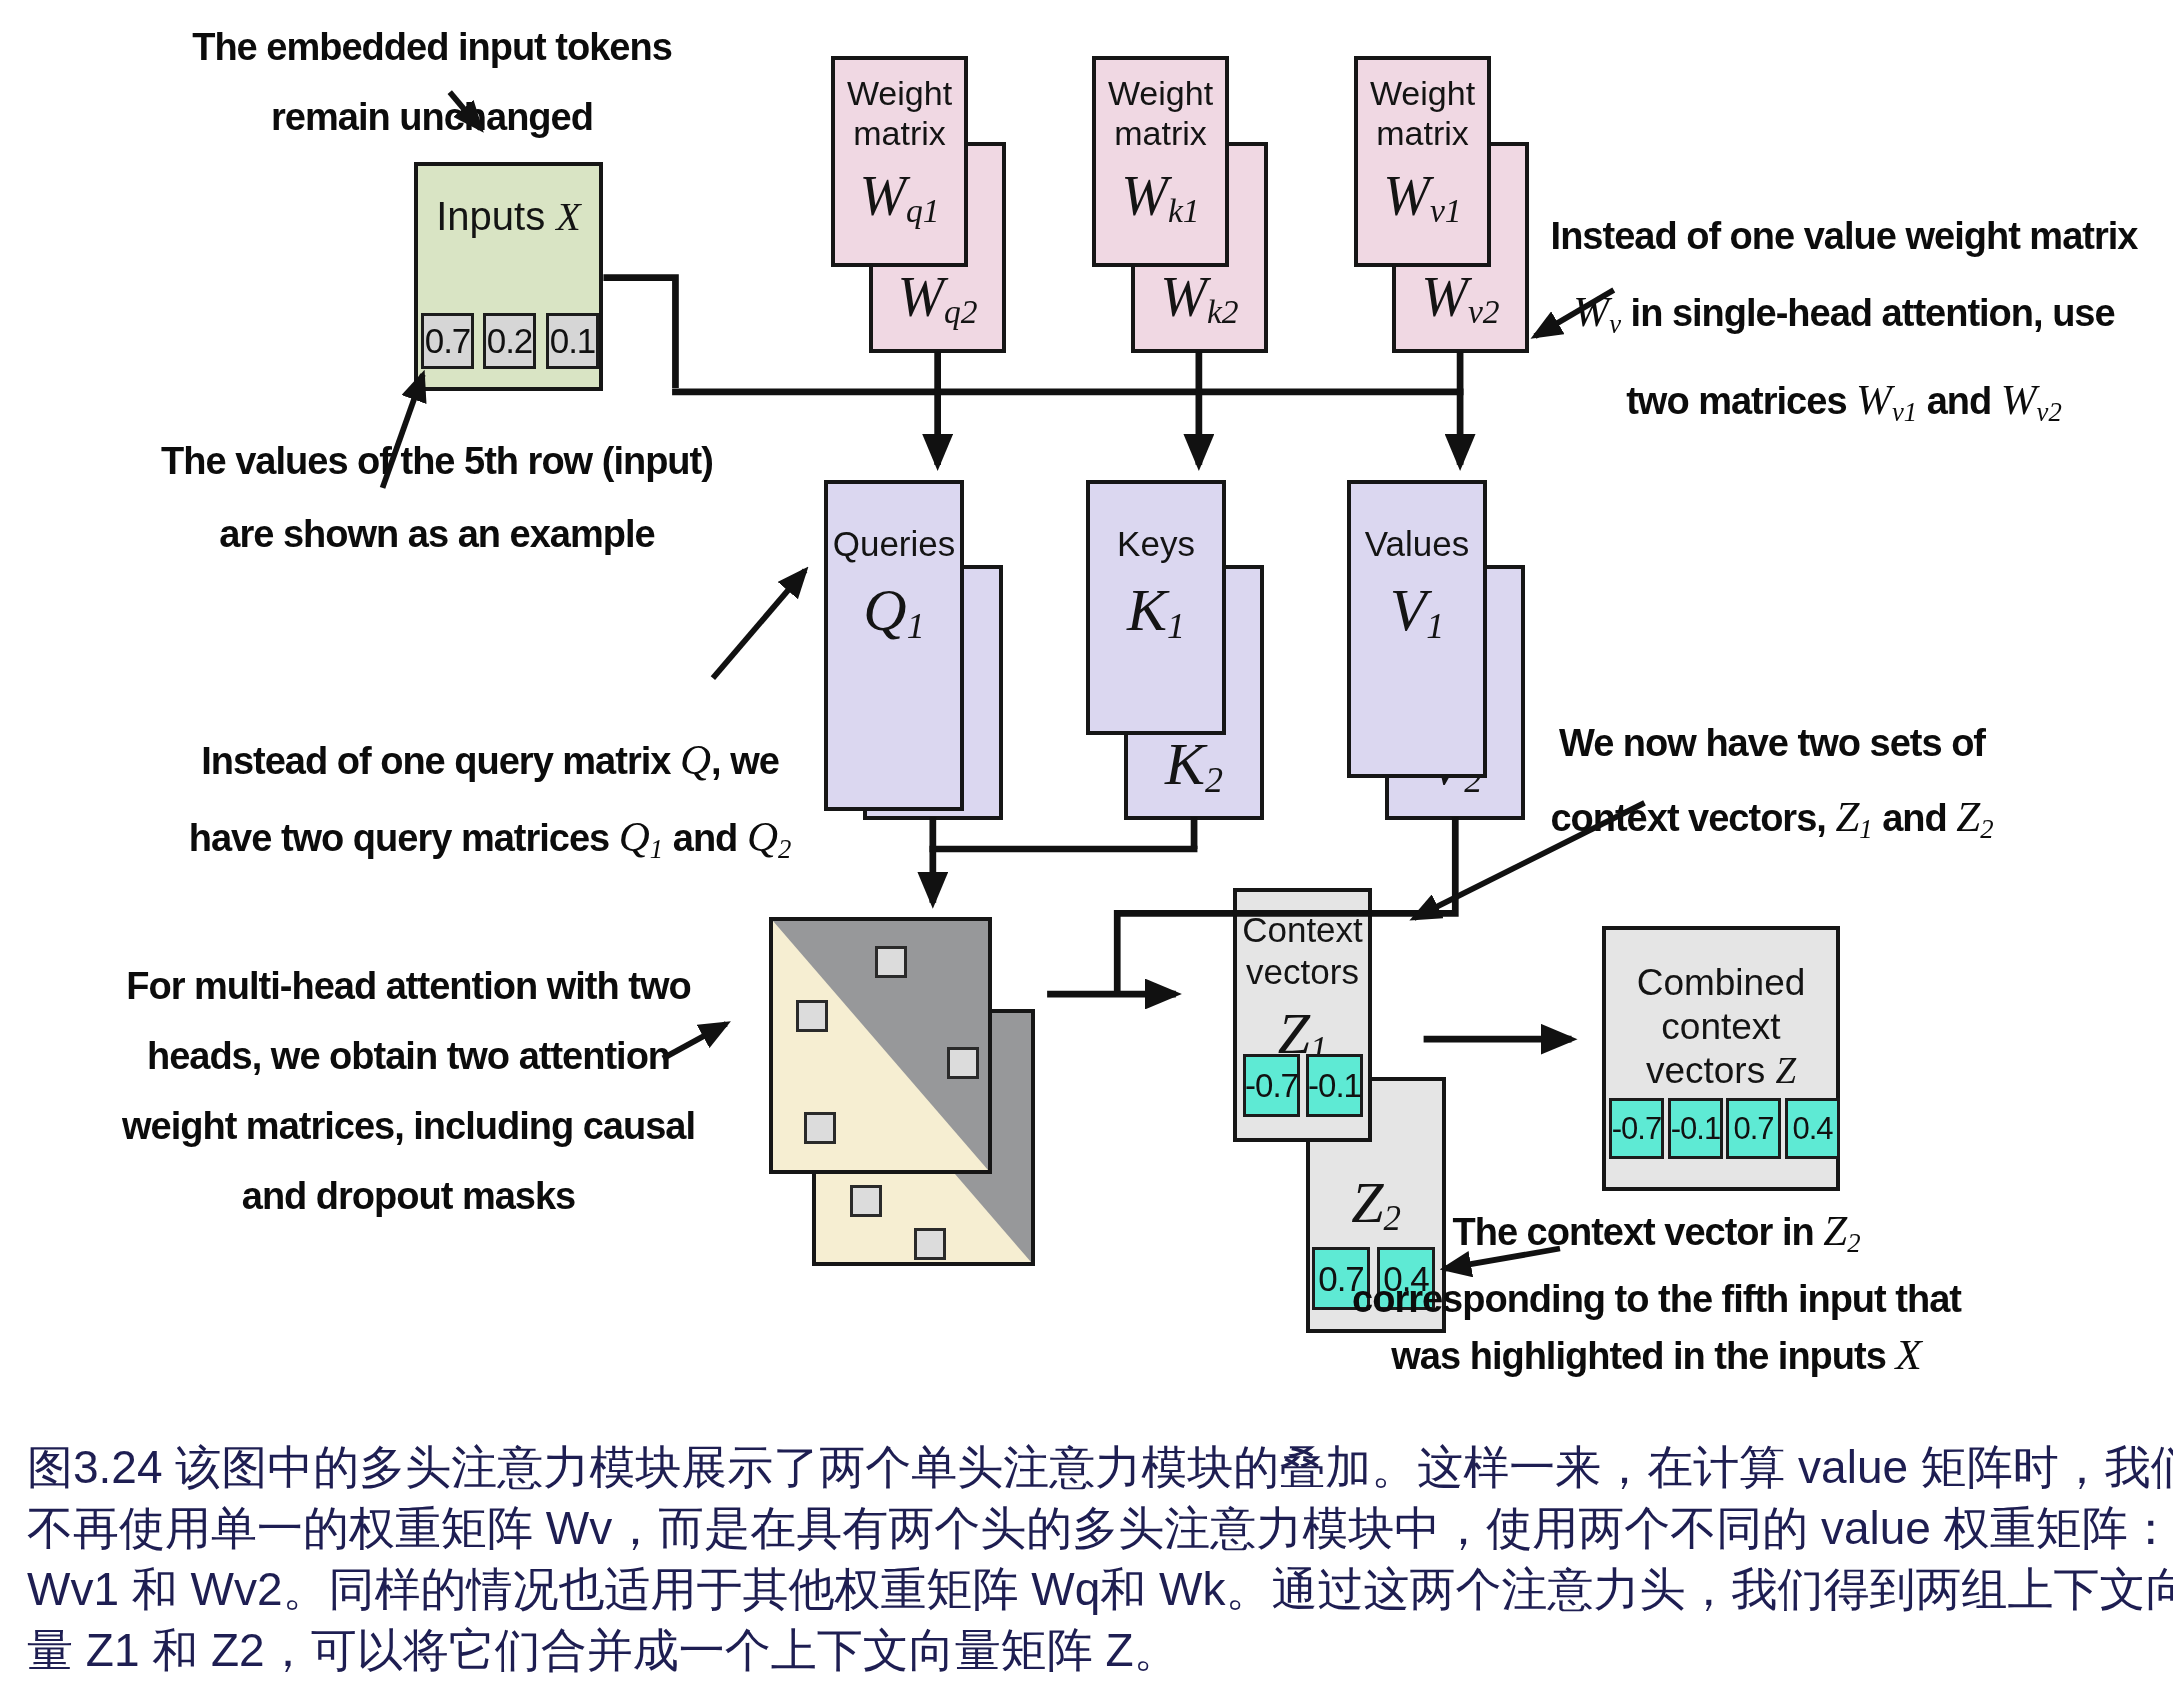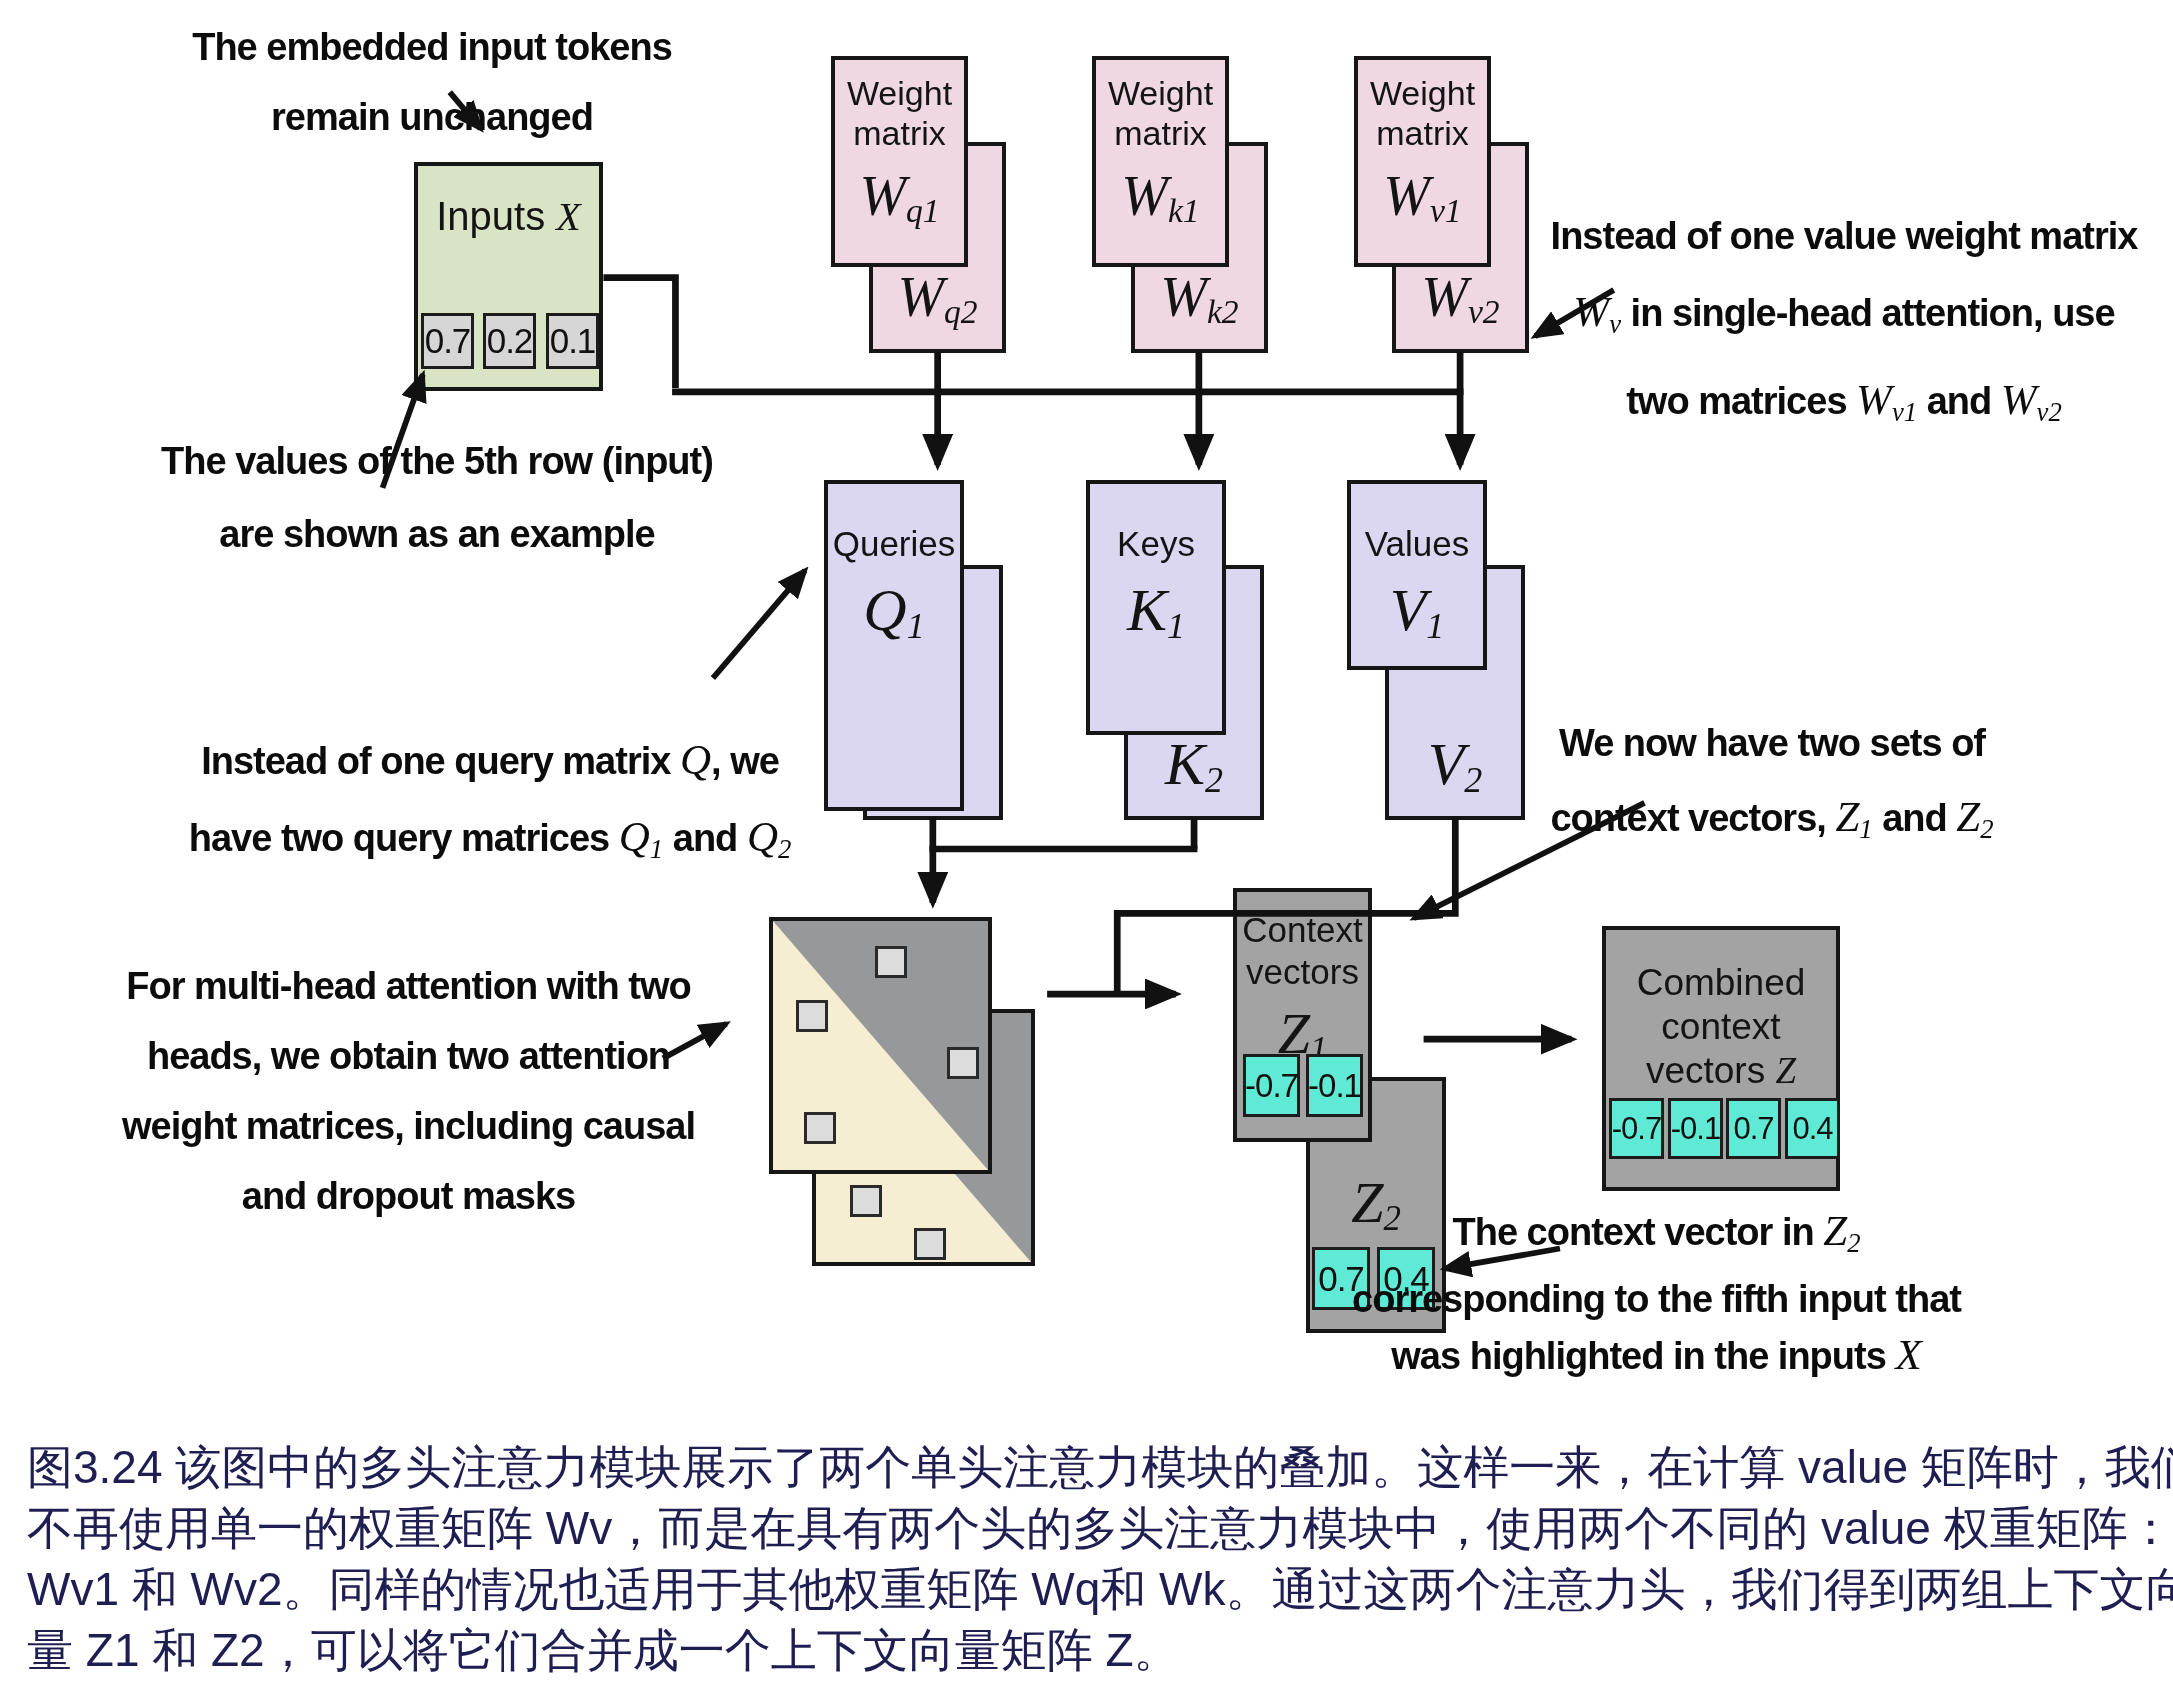--- a/index.html
+++ b/index.html
@@ -19,21 +19,21 @@
        font-style:italic;font-size:56px;color:#141414;}
   .sym .sub{font-size:0.6em;vertical-align:-0.22em;}
   .cell{position:absolute;border:3.8px solid #1c1c1c;box-sizing:border-box;display:flex;
         align-items:center;justify-content:center;font-family:"Liberation Sans",sans-serif;
         font-size:35px;color:#111;z-index:3;letter-spacing:-1px;}
   .gcell{background:#d6d6d6;}
   .scell{background:#5eead4;}
   .green{background:#d9e4c4;}
   .pink{background:#f0d8e3;}
   .lav{background:#dbd7f0;}
-  .salmon{background:#a3a3a3;}
+  .salmon{background:#e5e5e5;}
   .mask{position:absolute;width:32px;height:32px;background:#dcdcdc;border:3.8px solid #2a2a2a;
         box-sizing:border-box;z-index:3;}
   svg.lines{position:absolute;left:0;top:0;z-index:5;pointer-events:none;}
   .caption{position:absolute;left:27px;top:1437px;width:2133px;z-index:4;
            font-family:"Liberation Sans",sans-serif;font-size:46px;line-height:61px;
            color:#1e1e52;}
   .caption > div{white-space:nowrap;}
   .attnsvg{position:absolute;left:0;top:0;width:100%;height:100%;}
 </style>
 </head>
@@ -166,21 +166,21 @@
     <div class="sym" style="bottom:15.4px;font-size:60px;"><span>K</span><span class="sub">2</span></div>
   </div>
   <div class="box lav z2" style="left:1086px;top:480px;width:140px;height:255px;">
     <div class="bt" style="position:absolute;top:40px;width:100%;font-size:35px;">Keys</div>
     <div class="sym" style="top:92px;font-size:60px;"><span>K</span><span class="sub">1</span></div>
   </div>
 
   <div class="box lav z1" style="left:1385px;top:565px;width:140px;height:255px;">
     <div class="sym" style="bottom:15.4px;font-size:60px;"><span>V</span><span class="sub">2</span></div>
   </div>
-  <div class="box lav z2" style="left:1347px;top:480px;width:140px;height:190px;">
+  <div class="box lav z2" style="left:1347px;top:480px;width:140px;height:298px;">
     <div class="bt" style="position:absolute;top:40px;width:100%;font-size:35px;">Values</div>
     <div class="sym" style="top:92px;font-size:60px;"><span>V</span><span class="sub">1</span></div>
   </div>
 
   <div class="box z1" style="left:812px;top:1009px;width:223px;height:257px;background:#f6eed2;">
     <svg class="attnsvg" viewBox="0 0 222 257" preserveAspectRatio="none">
       <polygon points="0,0 222,0 222,257" fill="#97989a"></polygon>
     </svg>
   </div>
   <div class="box z2" style="left:769px;top:917px;width:223px;height:257px;background:#f6eed2;">

